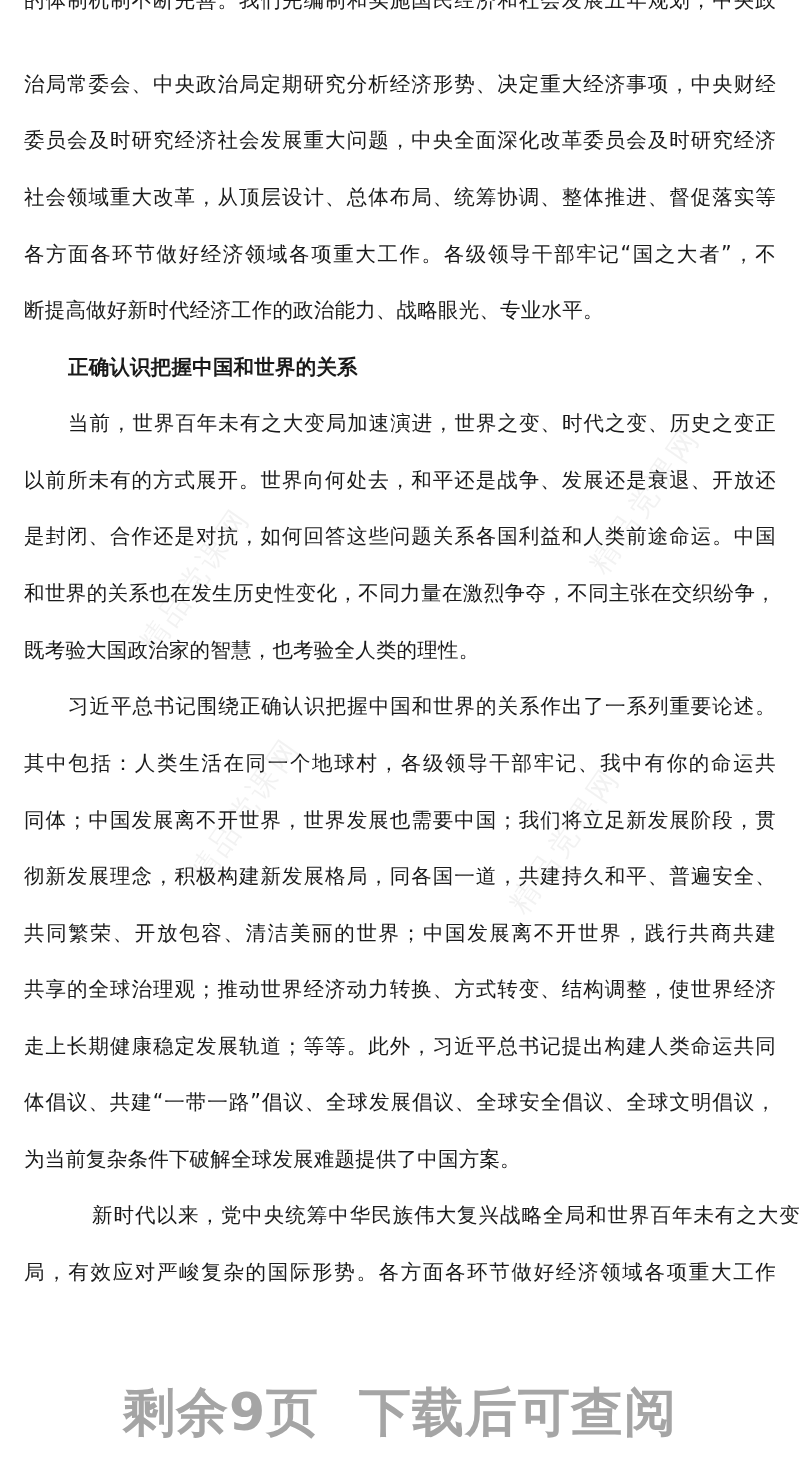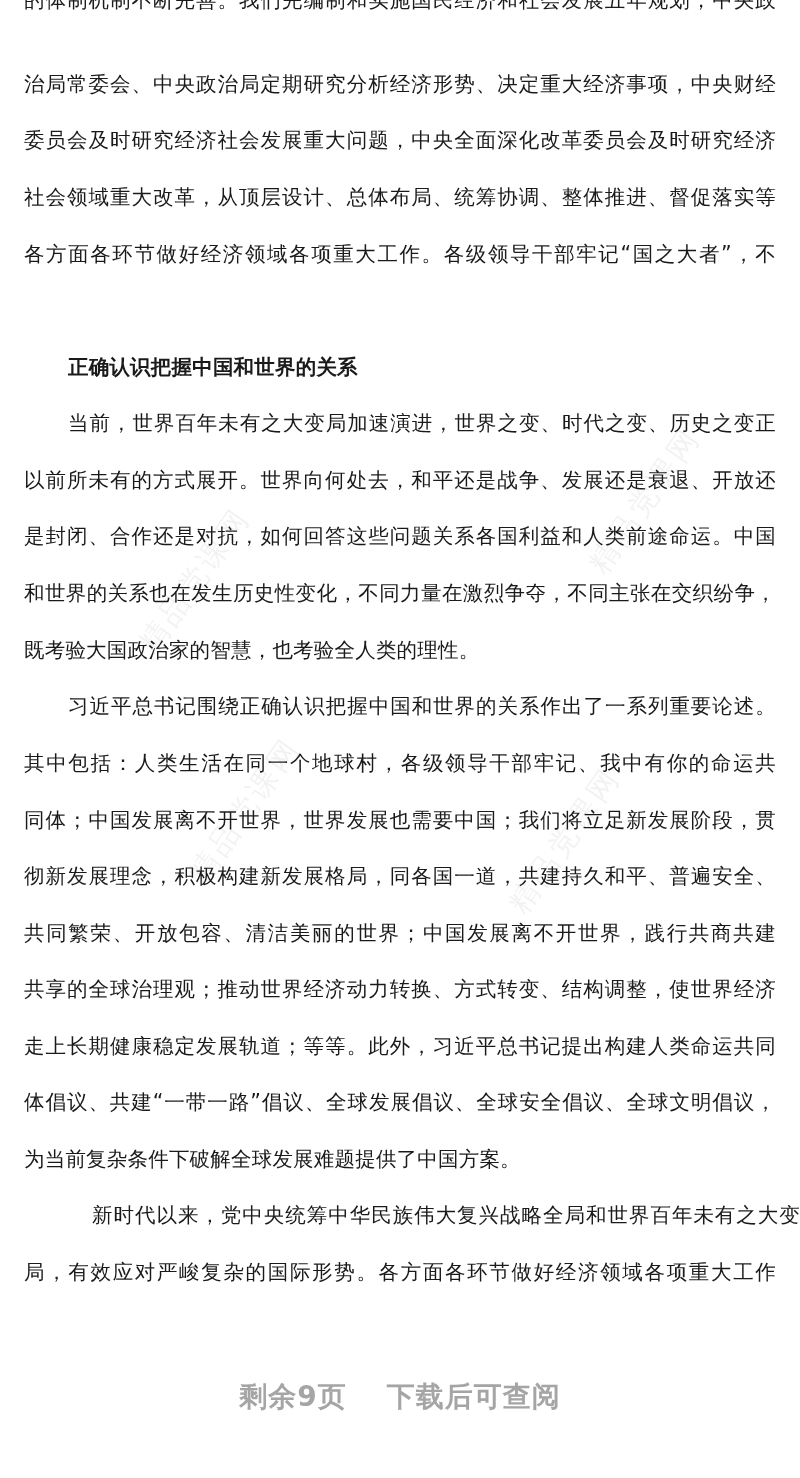--- a/index.html
+++ b/index.html
@@ -7,36 +7,37 @@
          font-family: "DejaVu Sans", "Liberation Sans", sans-serif; color: #1a1a1a; }
   .page { position: absolute; left: 0; top: 0; width: 800px; height: 1478px; }
   .line { position: absolute; left: 24px; width: 752px; font-size: 20.5px; line-height: 28px;
           white-space: nowrap; letter-spacing: 0.2px; text-align: justify; text-align-last: justify; }
   .line.last { text-align-last: left; }
   .line.indent { left: 68px; width: 708px; }
   .line.heading { font-weight: bold; text-align-last: left; }
   .watermark { position: absolute; font-size: 30px; color: rgba(0,0,0,0.05); transform: rotate(-55deg);
                white-space: nowrap; pointer-events: none; letter-spacing: 4px; }
   .remain { position: absolute; left: 0; width: 800px; top: 1378px; text-align: center;
-            font-size: 28px; font-weight: bold; color: #a5a5a5; letter-spacing: 1px; }
+            font-size: 52px; font-weight: bold; color: #a5a5a5; letter-spacing: 1px; }
   .remain .gap { display: inline-block; width: 40px; }
 </style>
 </head>
 <body>
 
 <div class="page" id="page">
     <div class="watermark" style="left: 560px; top: 480px;">精品党课网</div>
     <div class="watermark" style="left: 110px; top: 560px;">精品党课网</div>
     <div class="watermark" style="left: 160px; top: 790px;">精品党课网</div>
     <div class="watermark" style="left: 480px; top: 820px;">精品党课网</div>
     <div class="line" style="top: -14px;">的体制机制不断完善。我们完编制和实施国民经济和社会发展五年规划，中央政</div>
     <div class="line" style="top: 70px;">治局常委会、中央政治局定期研究分析经济形势、决定重大经济事项，中央财经</div>
     <div class="line" style="top: 126px;">委员会及时研究经济社会发展重大问题，中央全面深化改革委员会及时研究经济</div>
     <div class="line" style="top: 183px;">社会领域重大改革，从顶层设计、总体布局、统筹协调、整体推进、督促落实等</div>
     <div class="line" style="top: 240px;">各方面各环节做好经济领域各项重大工作。各级领导干部牢记“国之大者”，不</div>
+    <div class="line last" style="top: 296px;">断提高做好新时代经济工作的政治能力、战略眼光、专业水平。</div>
     <div class="line indent heading" style="top: 353px;">正确认识把握中国和世界的关系</div>
     <div class="line indent" style="top: 409px;">当前，世界百年未有之大变局加速演进，世界之变、时代之变、历史之变正</div>
     <div class="line" style="top: 466px;">以前所未有的方式展开。世界向何处去，和平还是战争、发展还是衰退、开放还</div>
     <div class="line" style="top: 522px;">是封闭、合作还是对抗，如何回答这些问题关系各国利益和人类前途命运。中国</div>
     <div class="line" style="top: 579px;">和世界的关系也在发生历史性变化，不同力量在激烈争夺，不同主张在交织纷争，</div>
     <div class="line last" style="top: 636px;">既考验大国政治家的智慧，也考验全人类的理性。</div>
     <div class="line indent" style="top: 692px;">习近平总书记围绕正确认识把握中国和世界的关系作出了一系列重要论述。</div>
     <div class="line" style="top: 749px;">其中包括：人类生活在同一个地球村，各级领导干部牢记、我中有你的命运共</div>
     <div class="line" style="top: 806px;">同体；中国发展离不开世界，世界发展也需要中国；我们将立足新发展阶段，贯</div>
     <div class="line" style="top: 862px;">彻新发展理念，积极构建新发展格局，同各国一道，共建持久和平、普遍安全、</div>

